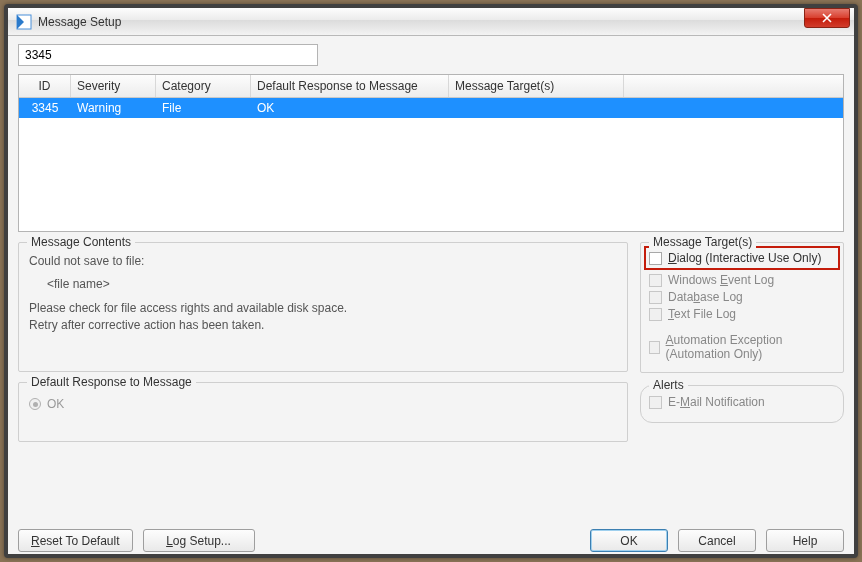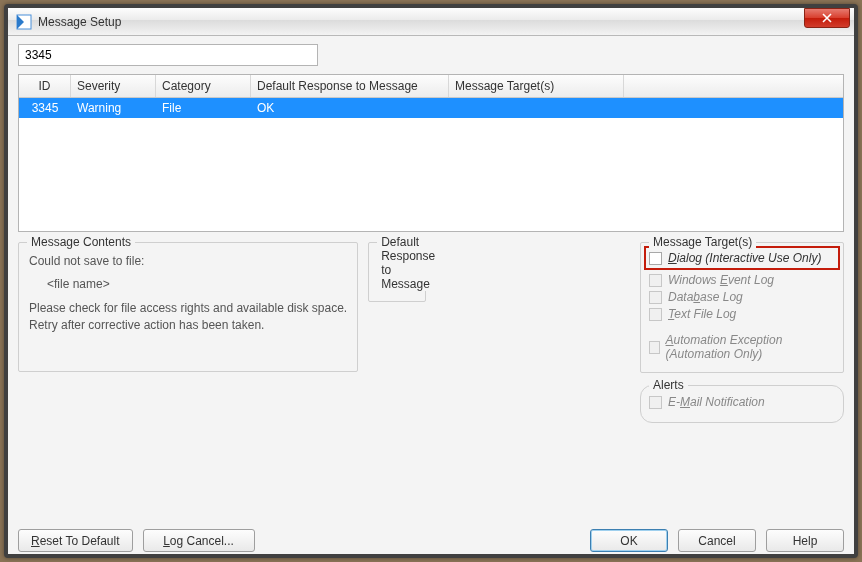--- a/index.html
+++ b/index.html
@@ -17,33 +17,33 @@
 .grid-header .col { padding:4px 6px; border-right:1px solid #d8d8d8; color:#333; }
 .grid-body .row { display:flex; background:#fff; }
 .grid-body .row.selected { background:#1e90ff; color:#fff; }
 .grid-body .cell { padding:3px 6px; }
 .col-id   { width:52px;text-align:center; }
 .col-sev  { width:85px; }
 .col-cat  { width:95px; }
 .col-resp { width:198px; }
 .col-tgt  { flex:1; max-width:175px; }
 .middle { display:flex; gap:12px; margin-top:10px; }
-.left-col { width:610px; display:flex; gap:10px; }
+.left-col { width:610px; display:flex; flex-direction:column; gap:10px; }
 .right-col { flex:1; display:flex; flex-direction:column; gap:8px; }
 .groupbox { border:1px solid #cfcfcf; border-radius:2px; padding:10px 10px 12px 10px; position:relative; }
 .groupbox .legend { position:absolute; top:-8px; left:8px; background:#f4f4f4; padding:0 4px; color:#333; }
 .msg-contents { height:130px; }
 .msg-contents .body { color:#555; line-height:1.45; }
 .msg-contents .body .indent { margin-left:18px; }
 .default-resp { height: 60px; }
 .radio-row { display:flex; align-items:center; gap:6px; color:#9a9a9a; margin-top:4px; }
 .radio-dot { width:12px; height:12px; border:1px solid #b0b0b0; border-radius:50%; background:#f0f0f0; display:inline-flex; align-items:center; justify-content:center; }
 .radio-dot::after { content:""; width:5px; height:5px; border-radius:50%; background:#b0b0b0; }
 .targets-box { padding:6px 8px 8px 8px; }
-.check-row { display:flex; align-items:center; gap:6px; margin:3px 0; color:#888;font-style:italic; }
+.check-row { display:flex; align-items:center; gap:6px; margin:3px 0; color:#888; }
 .check-row.enabled { color:#333; }
 .check { width:13px; height:13px; border:1px solid #a8a8a8; background:#fff; }
 .check.disabled { background:#f0f0f0; border-color:#c7c7c7; }
 .highlight { border:2px solid #c41c0b; padding:1px 3px; margin:-3px -5px 2px -5px; }
 .highlight .check-row { margin:2px 0; }
 .alerts-box { margin-top:4px; padding:6px 8px 10px 8px;border-radius:12px; }
 .bottom-bar { margin-top:auto; padding-top:34px; display:flex; align-items:center; gap:10px; }
 .btn { height:23px; min-width:78px; padding:0 12px; background:linear-gradient(to bottom,#fdfdfd,#e9e9e9); border:1px solid #9e9e9e; border-radius:3px; color:#333; display:inline-flex; align-items:center; justify-content:center; cursor:default; }
 .btn.wide { min-width:112px; }
 .btn.primary { border:1px solid #3c7fb1; box-shadow: inset 0 0 0 1px #9fd0ee; }
@@ -156,21 +156,21 @@
 
     <div class="bottom-bar">
       <div class="btn wide">
           <span></span>
           <u>R</u>
           <span>eset To Default</span>
         </div>
       <div class="btn wide">
           <span></span>
           <u>L</u>
-          <span>og Cancel...</span>
+          <span>og Setup...</span>
         </div>
       <div class="spacer"></div>
       <div class="btn primary">OK</div>
       <div class="btn">Cancel</div>
       <div class="btn">Help</div>
     </div>
   </div>
 </div>
 
 </body></html>

